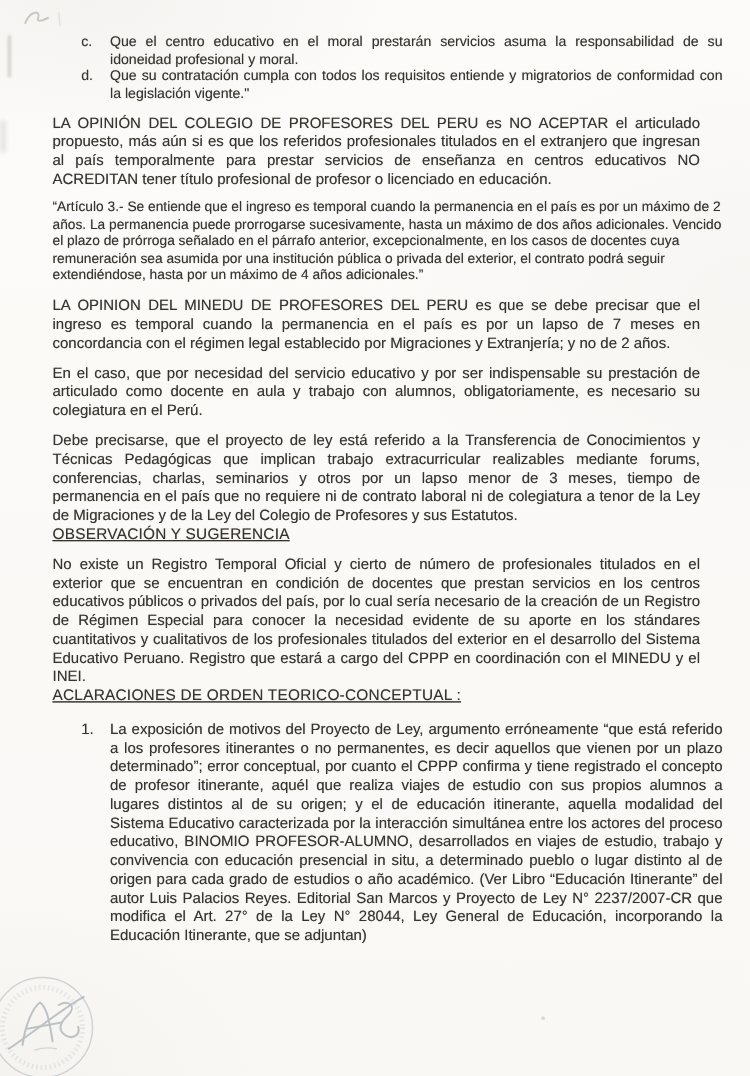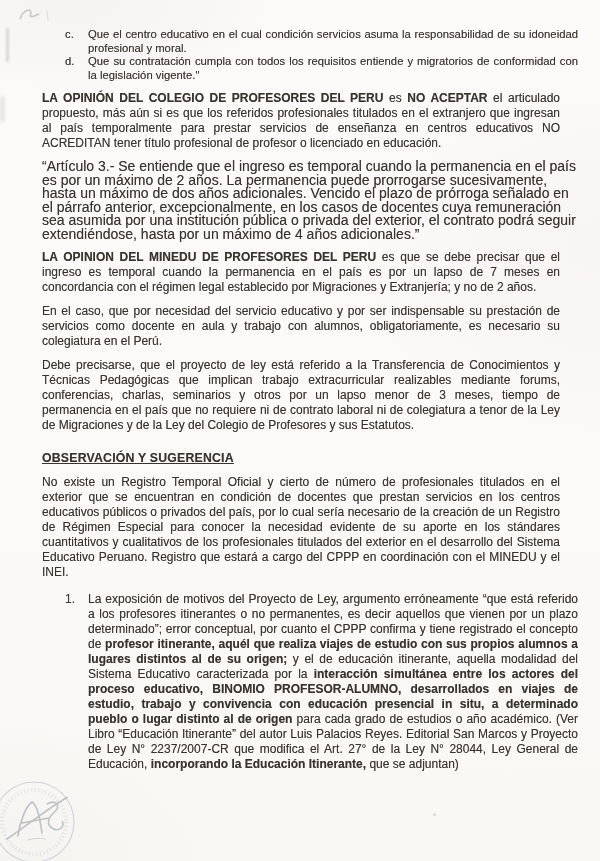--- a/index.html
+++ b/index.html
@@ -16,39 +16,39 @@
     font-family:"Liberation Sans", sans-serif;
     font-size:12px;line-height:15px;
     color:#37342f;
     text-shadow:0 0 0.6px rgba(60,54,48,0.5);
   }
   .doc{padding:28px 40px 0 42px;}
   .block{text-align:justify;}
   .paragraph{margin-top:9px;}
   .quote{
     margin-top:9px;margin-right:-18px;
-    font-size:14px;line-height:13.5px;
+    font-size:11px;line-height:13.5px;
     text-align:left;
   }
   .list-item{
     display:flex;margin-top:0;margin-right:-18px;
     font-size:11.3px;line-height:13.5px;
   }
   .list-item .marker{flex:0 0 23px;margin-left:23px;}
   .list-item .item-body{flex:1 1 auto;text-align:justify;}
   .numbered-item{display:flex;margin-top:12px;margin-right:-18px;}
   .numbered-item .marker{flex:0 0 23px;margin-left:23px;}
   .numbered-item .item-body{flex:1 1 auto;text-align:justify;}
   .heading{
-    margin-top:18px;text-align:left;
+    text-align:left;
     font-weight:bold;font-size:12.3px;
     text-decoration:underline;
     letter-spacing:0.2px;
   }
-  b{font-weight:bold;}
+  b{font-weight:normal;}
   .stamp{position:absolute;left:-10px;top:776px;width:104px;height:92px;opacity:0.55;}
   .pencil-mark{position:absolute;left:16px;top:4px;width:40px;height:24px;opacity:0.75;}
   .smudge-a{position:absolute;left:6px;top:28px;width:3px;height:34px;background:rgba(140,133,125,0.28);border-radius:2px;filter:blur(1px);}
   .smudge-b{position:absolute;left:0;top:96px;width:5px;height:26px;background:rgba(140,133,125,0.18);border-radius:2px;filter:blur(1.5px);}
   .speck{position:absolute;left:433px;top:813px;width:3px;height:3px;border-radius:50%;background:rgba(80,75,70,0.18);}
 </style>
 </head>
 <body>
 
 <div class="page">
@@ -58,33 +58,34 @@
     <path d="M31 6 L32 17" stroke="#c2bcb4" stroke-width="1.1" opacity="0.5" fill="none"></path>
   </svg>
 
   <div class="smudge-a"></div>
   <div class="smudge-b"></div>
   <div class="speck"></div>
 
   <div class="doc">
       <div class="block list-item">
         <span class="marker">c.</span>
-        <div class="item-body"><span>Que el centro educativo en el cual condición servicios asuma la responsabilidad de su idoneidad profesional y moral.</span></div>
+        <div class="item-body"><span>Que el centro educativo en el moral prestarán servicios asuma la responsabilidad de su idoneidad profesional y moral.</span></div>
       </div>
       <div class="block list-item">
         <span class="marker">d.</span>
         <div class="item-body"><span>Que su contratación cumpla con todos los requisitos entiende y migratorios de conformidad con la legislación vigente."</span></div>
       </div>
       <div class="block paragraph"><b>LA OPINIÓN DEL COLEGIO DE PROFESORES DEL PERU</b><span> es  </span><b>NO ACEPTAR</b><span> el articulado propuesto, más aún si es que los referidos profesionales titulados en el extranjero que ingresan al país temporalmente para prestar servicios de enseñanza en centros educativos NO ACREDITAN tener título profesional de profesor o licenciado en educación.</span></div>
       <div class="block quote"><span>“Artículo 3.- Se entiende que el ingreso es temporal cuando la permanencia en el país es por un máximo de 2 años. La permanencia puede prorrogarse sucesivamente, hasta un máximo de dos años adicionales. Vencido el plazo de prórroga señalado en el párrafo anterior, excepcionalmente, en los casos de docentes cuya remuneración sea asumida por una institución pública o privada del exterior, el contrato podrá seguir extendiéndose, hasta por un máximo de 4 años adicionales.”</span></div>
       <div class="block paragraph"><b>LA OPINION DEL MINEDU DE PROFESORES DEL PERU</b><span> es que se debe precisar que el ingreso es temporal cuando la permanencia en el país es por un lapso de 7 meses en concordancia con el régimen legal establecido por Migraciones y Extranjería; y no de 2 años.</span></div>
-      <div class="block paragraph"><span>En el caso, que por necesidad del servicio educativo y por ser indispensable su prestación de servicios como docente en aula y trabajo con alumnos, obligatoriamente, es necesario su colegiatura en el Perú.</span></div>
+      <div class="block paragraph"><span>En el caso, que por necesidad del servicio educativo y por ser indispensable su prestación de articulado como docente en aula y trabajo con alumnos, obligatoriamente, es necesario su colegiatura en el Perú.</span></div>
       <div class="block paragraph"><span>Debe precisarse, que el proyecto de ley está referido a la Transferencia de Conocimientos y Técnicas Pedagógicas que implican trabajo extracurricular realizables mediante forums, conferencias, charlas, seminarios y otros por un lapso menor de 3 meses, tiempo de permanencia en el país que no requiere ni de contrato laboral ni de colegiatura a tenor de la Ley de Migraciones y de la Ley del Colegio de Profesores y sus Estatutos.</span></div>
       <div class="block heading"><b>OBSERVACIÓN Y SUGERENCIA</b></div>
       <div class="block paragraph"><span>No existe un Registro Temporal Oficial y cierto de número de profesionales titulados en el exterior que se encuentran en condición de docentes que prestan servicios en los centros educativos públicos o privados del país, por lo cual sería necesario de la creación de un Registro de Régimen Especial para conocer la necesidad evidente de su aporte en los stándares cuantitativos y cualitativos de los profesionales titulados del exterior en el desarrollo del Sistema Educativo Peruano. Registro que estará a cargo del CPPP en coordinación con el MINEDU y el INEI.</span></div>
+      <div class="block heading"><b>ACLARACIONES DE ORDEN TEORICO-CONCEPTUAL :</b></div>
       <div class="block numbered-item">
         <span class="marker">1.</span>
         <div class="item-body"><span>La exposición de motivos del Proyecto de Ley, argumento erróneamente “que está referido a los profesores itinerantes o no permanentes, es decir aquellos que vienen por un plazo determinado”; error conceptual, por cuanto el CPPP confirma y tiene registrado el concepto de </span><b>profesor itinerante, aquél que realiza viajes de estudio con sus propios alumnos a lugares distintos al de su origen;</b><span> y el de educación itinerante, aquella modalidad del Sistema Educativo caracterizada por la </span><b>interacción simultánea entre los actores del proceso educativo, BINOMIO PROFESOR-ALUMNO, desarrollados en viajes de estudio, trabajo y convivencia con educación presencial in situ, a determinado pueblo o lugar distinto al de origen</b><span> para cada grado de estudios o año académico. (Ver Libro “Educación Itinerante” del autor Luis Palacios Reyes.  Editorial San Marcos y Proyecto de Ley N° 2237/2007-CR que modifica el Art. 27° de la Ley N° 28044, Ley General de Educación, </span><b>incorporando la Educación  Itinerante,</b><span> que se adjuntan)</span></div>
       </div>
     </div>
 
   <svg class="stamp" viewBox="0 0 104 92">
     <g fill="none" stroke="#8e9aa6">
       <circle cx="44" cy="46" r="40" stroke-width="1.1" opacity="0.7"></circle>
       <circle cx="44" cy="46" r="32" stroke-width="4" stroke-dasharray="1.3,2.3" opacity="0.32"></circle>

